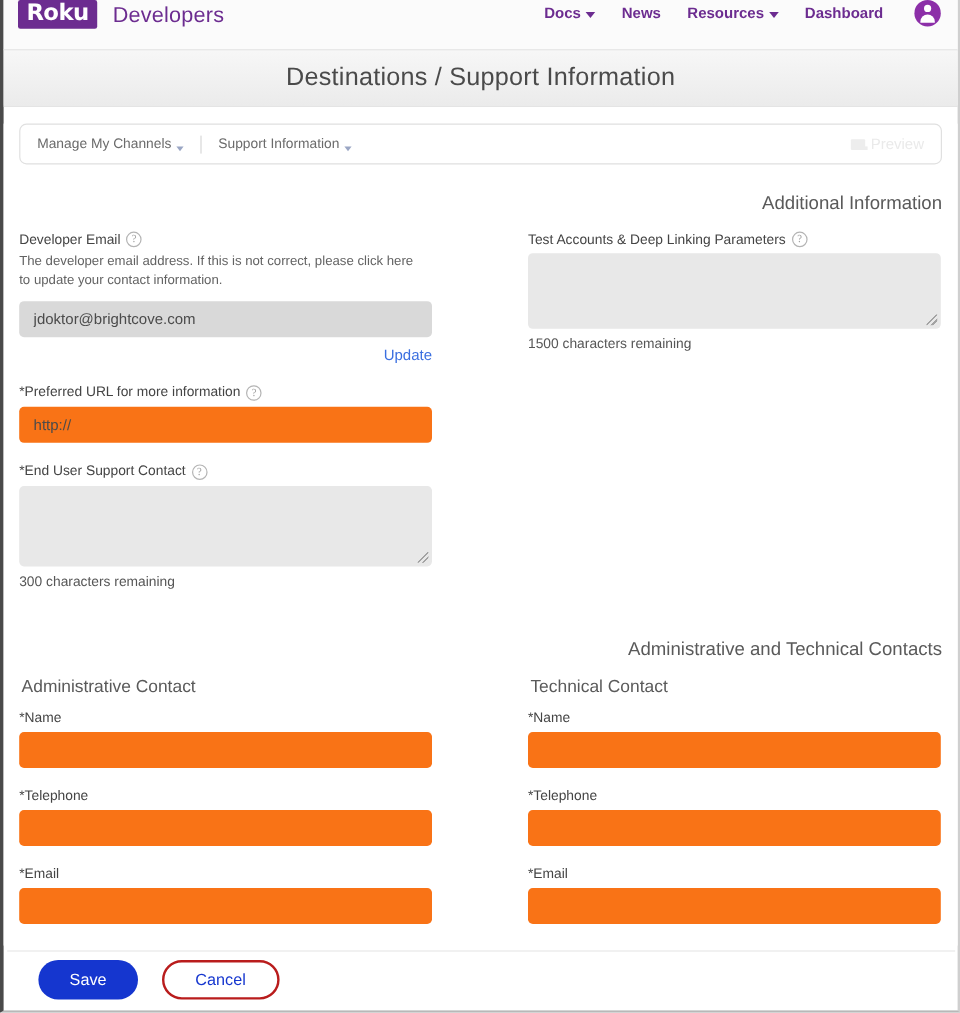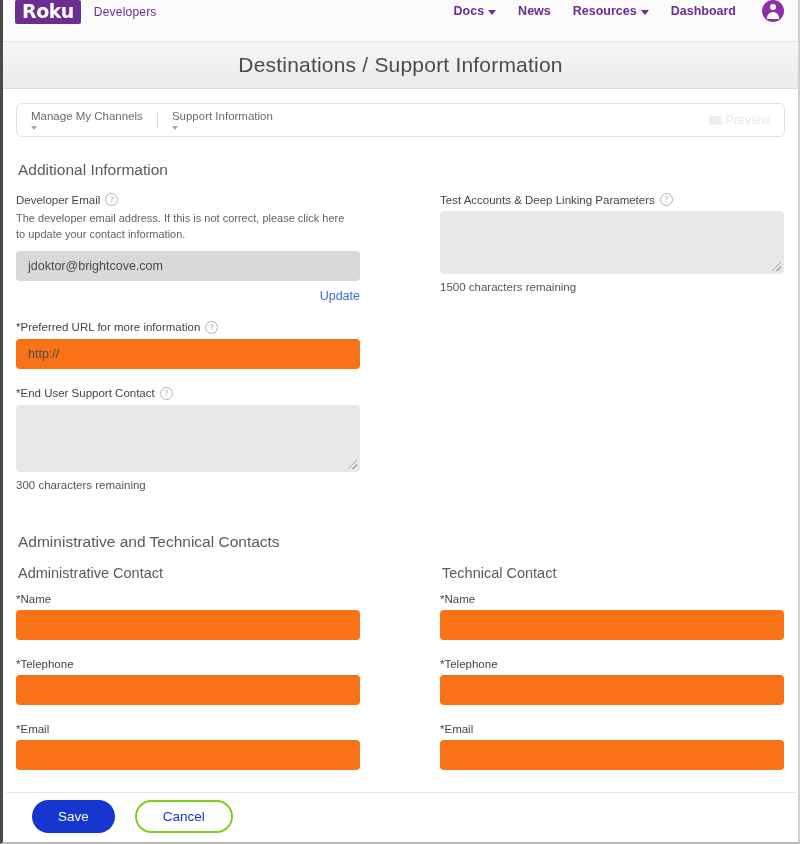--- a/index.html
+++ b/index.html
@@ -41,21 +41,21 @@
     font-weight: bold;
     font-size: 19px;
     letter-spacing: -0.5px;
     padding: 2px 7px 3px 7px;
     border-radius: 2px;
     line-height: 1;
     font-family: "DejaVu Sans", sans-serif;
   }
   .brand-word {
     color: #6c2c90;
-    font-size: 12px;
+    font-size: 18px;
     letter-spacing: 0.2px;
   }
   .nav-links {
     margin-left: auto;
     display: flex;
     align-items: center;
     gap: 22px;
   }
   .nav-item {
     color: #6c2c90;
@@ -129,24 +129,23 @@
     height: 34px;
     display: flex;
     align-items: center;
     padding: 0 14px;
     background: #fff;
   }
   .crumb {
     font-size: 11.5px;
     color: #6b6b6b;
     display: flex;
-    align-items: flex-start;
+    align-items: flex-end;
     gap: 4px;
     cursor: pointer;
-    flex-direction: column;
   }
   .crumb .mini-caret {
     width: 0; height: 0;
     border-left: 3px solid transparent;
     border-right: 3px solid transparent;
     border-top: 4px solid #9aa6c4;
   }
   .crumb-sep {
     width: 1px;
     height: 15px;
@@ -174,20 +173,21 @@
     width: 5px; height: 3px;
     background: #ededed;
     left: 9px; top: 6px;
   }
 
   h2.section {
     font-size: 15.5px;
     font-weight: normal;
     color: #5a5a5a;
     margin: 24px 0 14px 2px;
+    text-align: right;
   }
   h3.subsection {
     font-size: 14.5px;
     font-weight: normal;
     color: #5a5a5a;
     margin: 0 0 12px 2px;
   }
 
   .cols {
     display: flex;
@@ -311,21 +311,21 @@
   }
   .btn-primary {
     background: #1536cf;
     color: #fff;
     border: none;
     min-width: 80px;
   }
   .btn-secondary {
     background: #fff;
     color: #1536cf;
-    border: 2px solid #84cc16;
+    border: 2px solid #b91c1c;
     min-width: 88px;
   }
 </style>
 </head>
 <body>
 
 <div class="page">
 
   <div class="topnav">
     <div class="brand">

